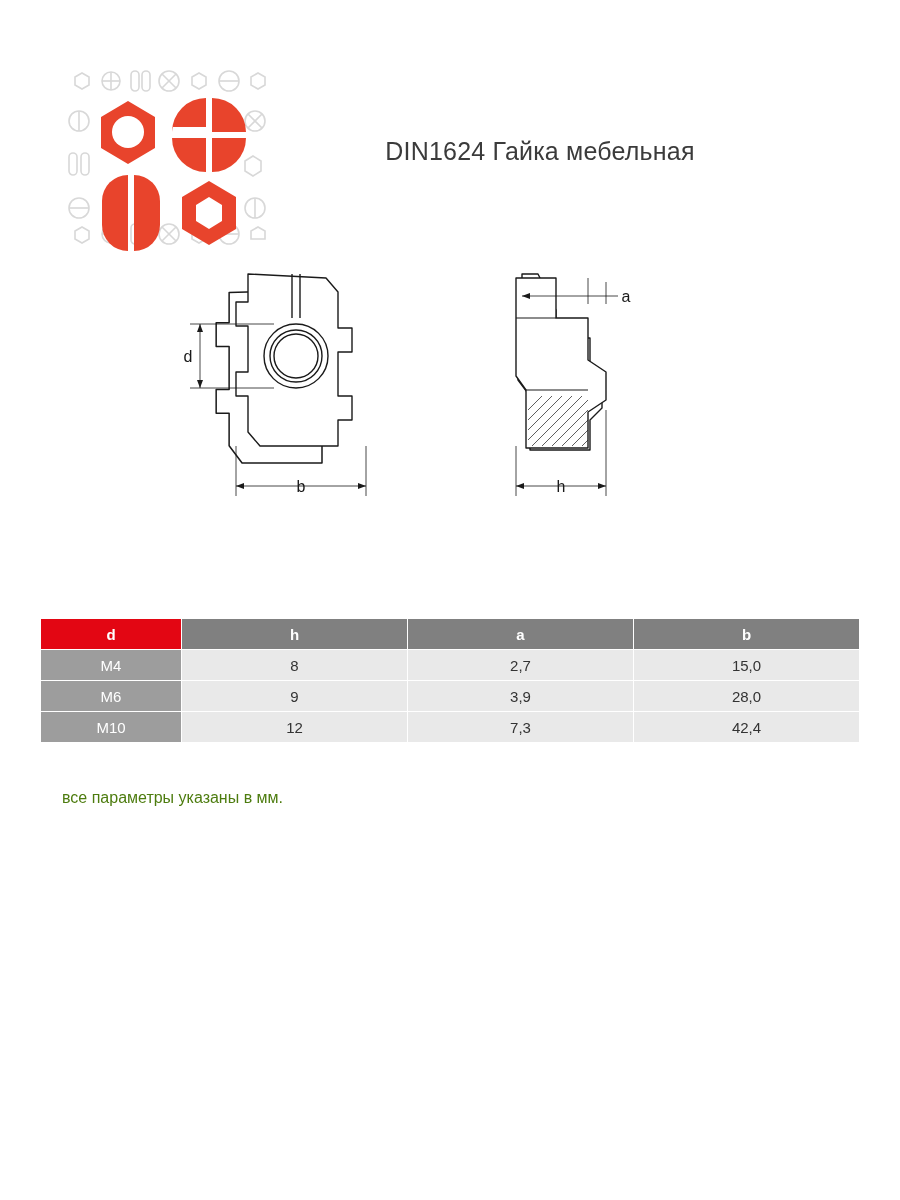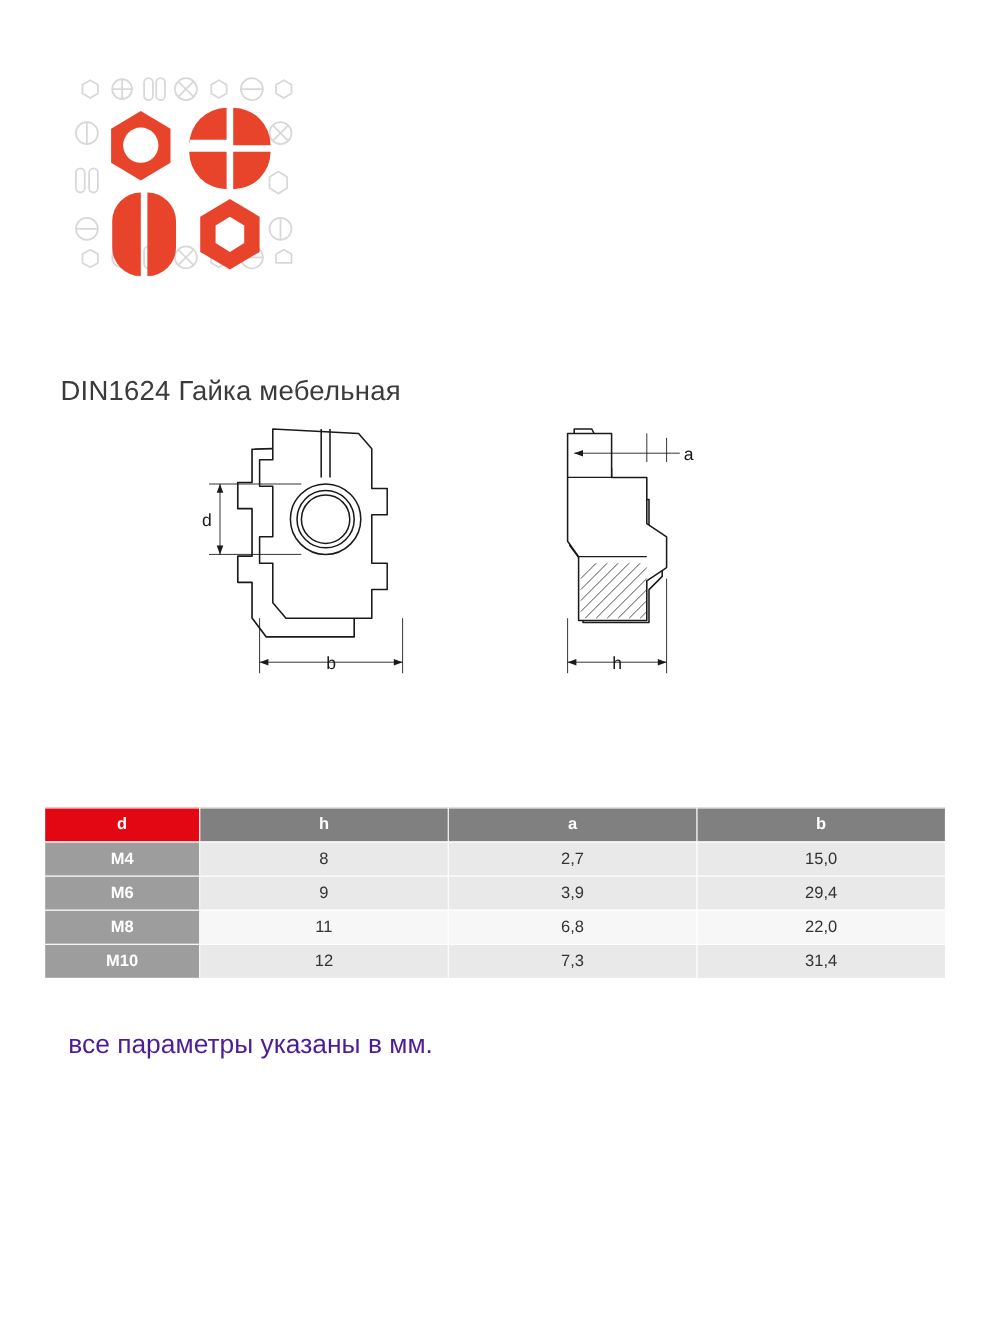--- a/index.html
+++ b/index.html
@@ -14,21 +14,20 @@
     color: #333333;
     position: relative;
     overflow: hidden;
   }
 
   
   .header {
     display: flex;
     align-items: flex-start;
     padding: 55px 40px 0 55px;
-    flex-direction: column;
   }
   .logo {
     width: 225px;
     height: 205px;
     position: relative;
     flex: 0 0 auto;
   }
   .logo svg { display: block; }
 
   .title-block {
@@ -77,29 +76,28 @@
   table.spec td {
     height: 28px;
     text-align: center;
     border: 1px solid #ffffff;
     color: #333333;
   }
   table.spec td.first {
     background: #9d9d9d;
     color: #ffffff;
     font-size: 15px;
-    font-weight: bold;
   }
   table.spec tr.odd td.val { background: #e9e9e9; }
   table.spec tr.even td.val { background: #f7f7f7; }
 
   .note {
     margin: 46px 0 0 22px;
-    font-size: 24px;
-    color: #4c1d95;
+    font-size: 16px;
+    color: #4d7c0f;
   }
 </style>
 </head>
 <body>
 
 <div class="header">
 
   <div class="logo">
     <svg width="225" height="205" viewBox="0 0 225 205" xmlns="http://www.w3.org/2000/svg">
       <g stroke="#d8d8d8" fill="none" stroke-width="1.6">
@@ -308,31 +306,25 @@
       <tr class="odd">
         <td class="first">M4</td>
         <td class="val">8</td>
         <td class="val">2,7</td>
         <td class="val">15,0</td>
       </tr>
       <tr class="odd">
         <td class="first">M6</td>
         <td class="val">9</td>
         <td class="val">3,9</td>
-        <td class="val">29,4</td>
-      </tr>
-      <tr class="even">
-        <td class="first">M8</td>
-        <td class="val">11</td>
-        <td class="val">6,8</td>
-        <td class="val">22,0</td>
+        <td class="val">28,0</td>
       </tr>
       <tr class="odd">
         <td class="first">M10</td>
         <td class="val">12</td>
         <td class="val">7,3</td>
-        <td class="val">31,4</td>
+        <td class="val">42,4</td>
       </tr>
     </tbody>
   </table>
 
   <div class="note">все параметры указаны в мм.</div>
 </div>
 
 </body></html>

